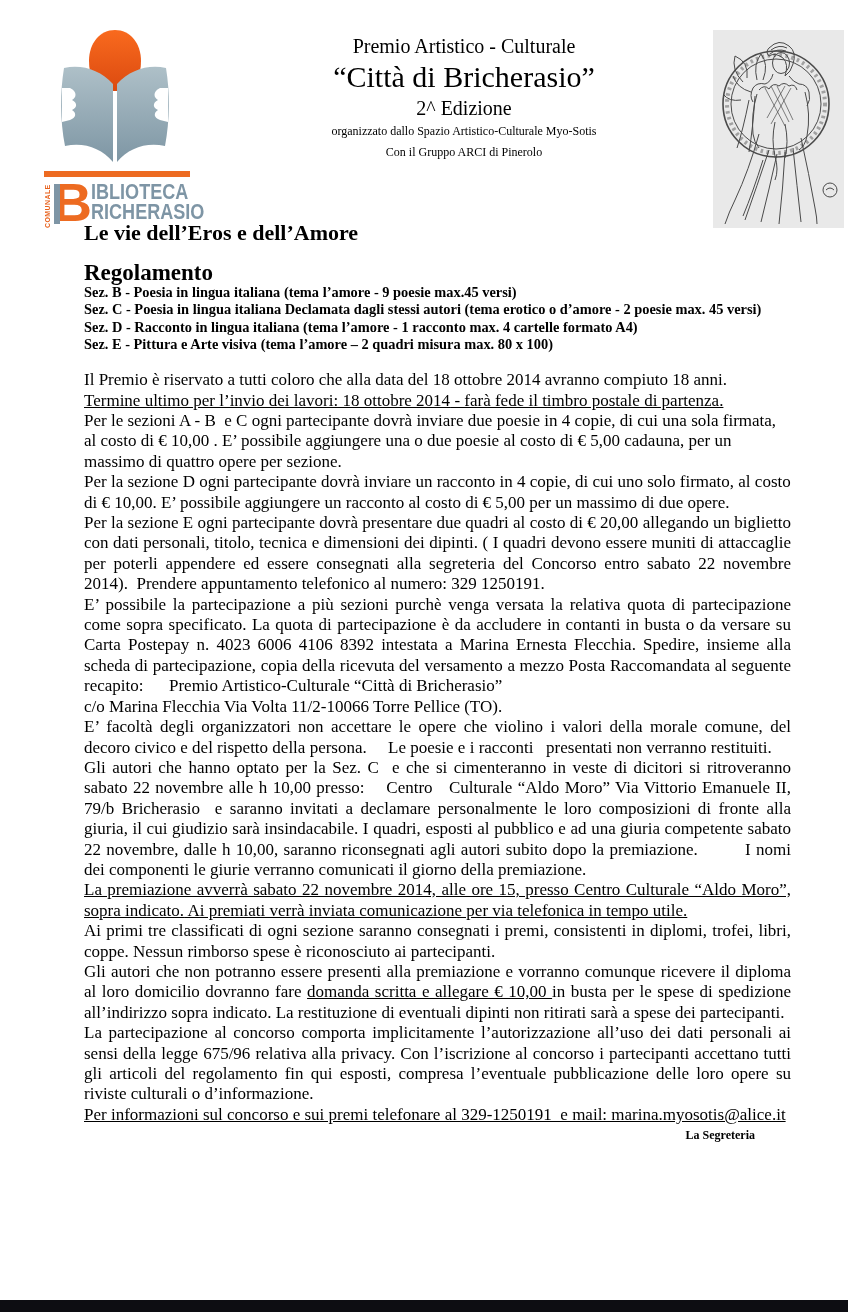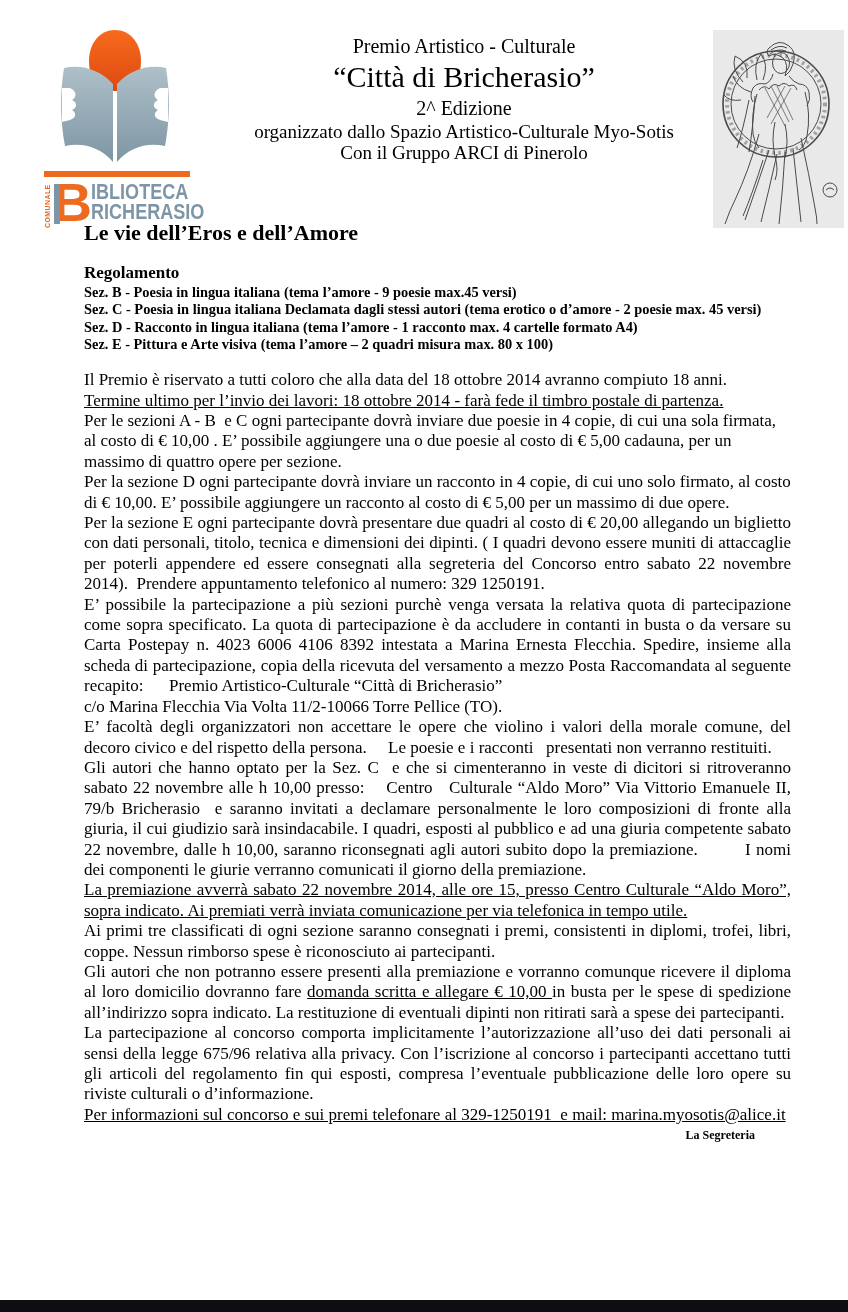--- a/index.html
+++ b/index.html
@@ -20,28 +20,28 @@
     line-height:44px;letter-spacing:-2px;margin-left:1px;}
   .logo-bigB::before{content:"";position:absolute;left:1px;top:4px;width:6px;height:40px;background:#7e95a5;}
   .logo-names{color:#7e95a5;font-weight:bold;font-size:21.5px;line-height:20px;
     transform:scaleX(.84);transform-origin:left top;margin-left:1px;margin-top:2px;white-space:nowrap;}
   
   .artwork{position:absolute;left:713px;top:30px;width:131px;height:198px;}
   
   .header-text{position:absolute;left:218px;top:33px;width:492px;text-align:center;}
   .hl1,.hl3{font-size:20px;line-height:26px;}
   .hl2{font-size:30px;line-height:36px;}
-  .hl4,.hl6{font-size:19px;line-height:21px;}
+  .hl4,.hl6{font-size:12px;line-height:21px;}
   .hl5{font-size:16.5px;line-height:23px;}
   .hl5 .emph{font-size:20px;}
   .main-title{position:absolute;left:84px;top:220px;width:707px;text-align:left;
     font-weight:bold;font-size:22px;}
   
   .content{position:absolute;left:84px;top:261px;width:707px;}
-  .h-reg{font-weight:bold;font-size:17px;line-height:23px;}
+  .h-reg{font-weight:bold;font-size:23px;line-height:23px;}
   .h-intro{font-weight:bold;font-size:17.5px;line-height:22px;}
   .sez{font-weight:bold;font-size:14.4px;line-height:17.3px;}
   .para{margin:0;font-size:17px;line-height:20.4px;}
   .para.just{text-align:justify;}
   .paras > .para:first-child{margin-top:17px;}
   .b{font-weight:normal;}
   .u{text-decoration:underline;}
   .signature{font-weight:bold;font-size:12px;line-height:20.4px;text-align:right;padding-right:36px;}
   
   .bottom-bar{position:absolute;left:0;bottom:0;width:848px;height:12px;background:#0d0d12;}

